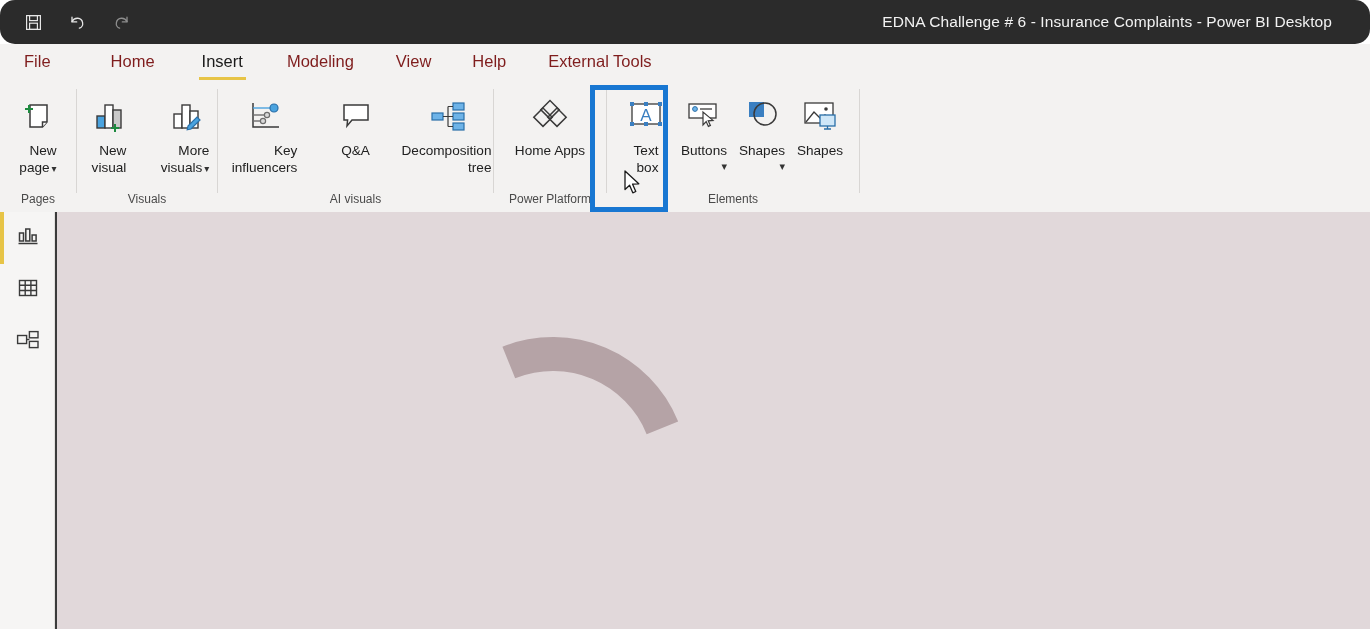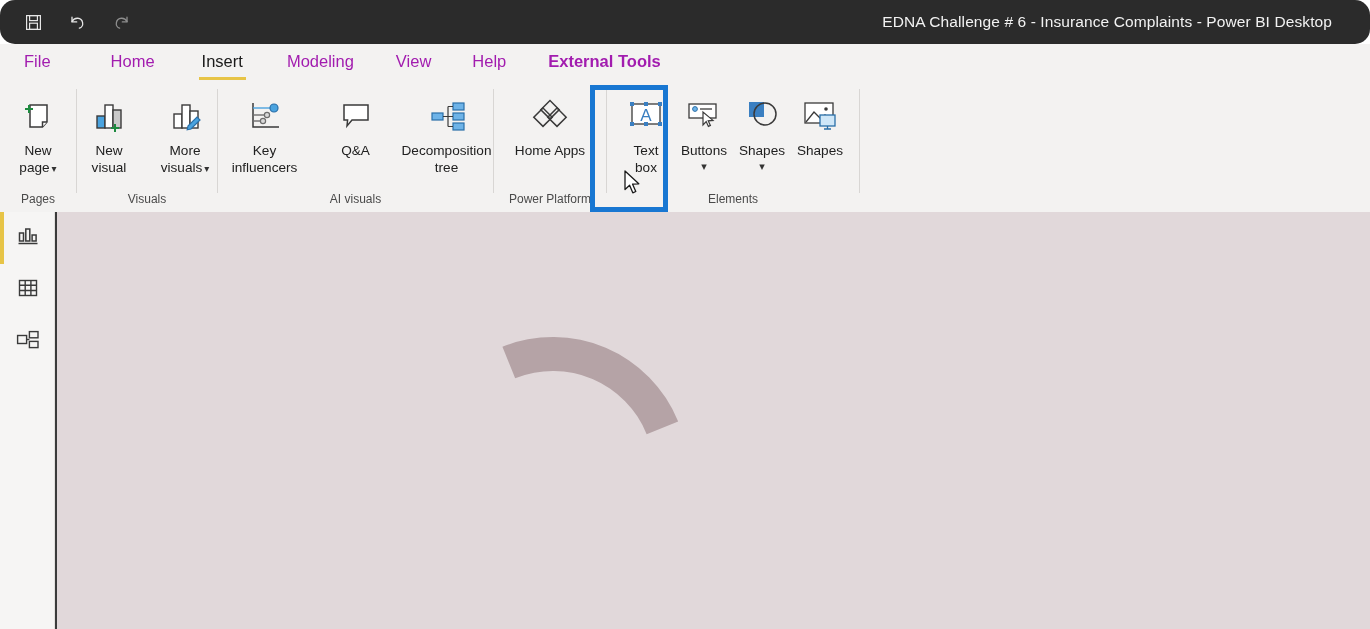--- a/index.html
+++ b/index.html
@@ -39,31 +39,31 @@
     width: 1370px; height: 168px;
     background: #f3f2f1;
   }
   .tabs {
     position: absolute; top: 0; left: 0;
     height: 39px; width: 100%;
     display: flex; align-items: center;
   }
   .tab {
     position: relative;
-    font-size: 16.5px; color: #a21caf;
+    font-size: 16.5px; color: #7f1d1d;
     padding: 0 0 4px 0;
     white-space: nowrap;
   }
   .tab.file  { margin-left: 24px; }
   .tab.home  { margin-left: 60px; }
   .tab.insert{ margin-left: 47px; }
   .tab.model { margin-left: 44px; }
   .tab.view  { margin-left: 42px; }
   .tab.help  { margin-left: 41px; }
-  .tab.ext   { margin-left: 42px; font-weight: bold; }
+  .tab.ext   { margin-left: 42px; }
   .tab.active { color: #1a1a1a; }
   .tab.active::after {
     content: ""; position: absolute;
     left: -3px; right: -3px; bottom: -5px; height: 3.5px;
     background: #e7c446;
   }
 
   .groups {
     position: absolute; top: 39px; left: 0;
     width: 100%; height: 129px;
@@ -95,21 +95,21 @@
     padding-top: 6px;
     cursor: default;
   }
   .cmd .glyph {
     height: 46px; width: 46px;
     display: flex; align-items: center; justify-content: center;
   }
   .cmd .cap {
     margin-top: 3px;
     font-size: 13.6px; line-height: 17px;
-    color: #212121; text-align: center;
+    color: #212121; text-align: right;
     max-width: 78px;
   }
   .cmd.wide { width: 106px; }
   .cmd.wide .cap { max-width: 110px; }
   .cmd.narrow { width: 58px; }
   .cmd .cap .chev {
     display: inline-block;
     font-size: 10px; vertical-align: middle;
     margin-left: 2px; color: #333;
   }

